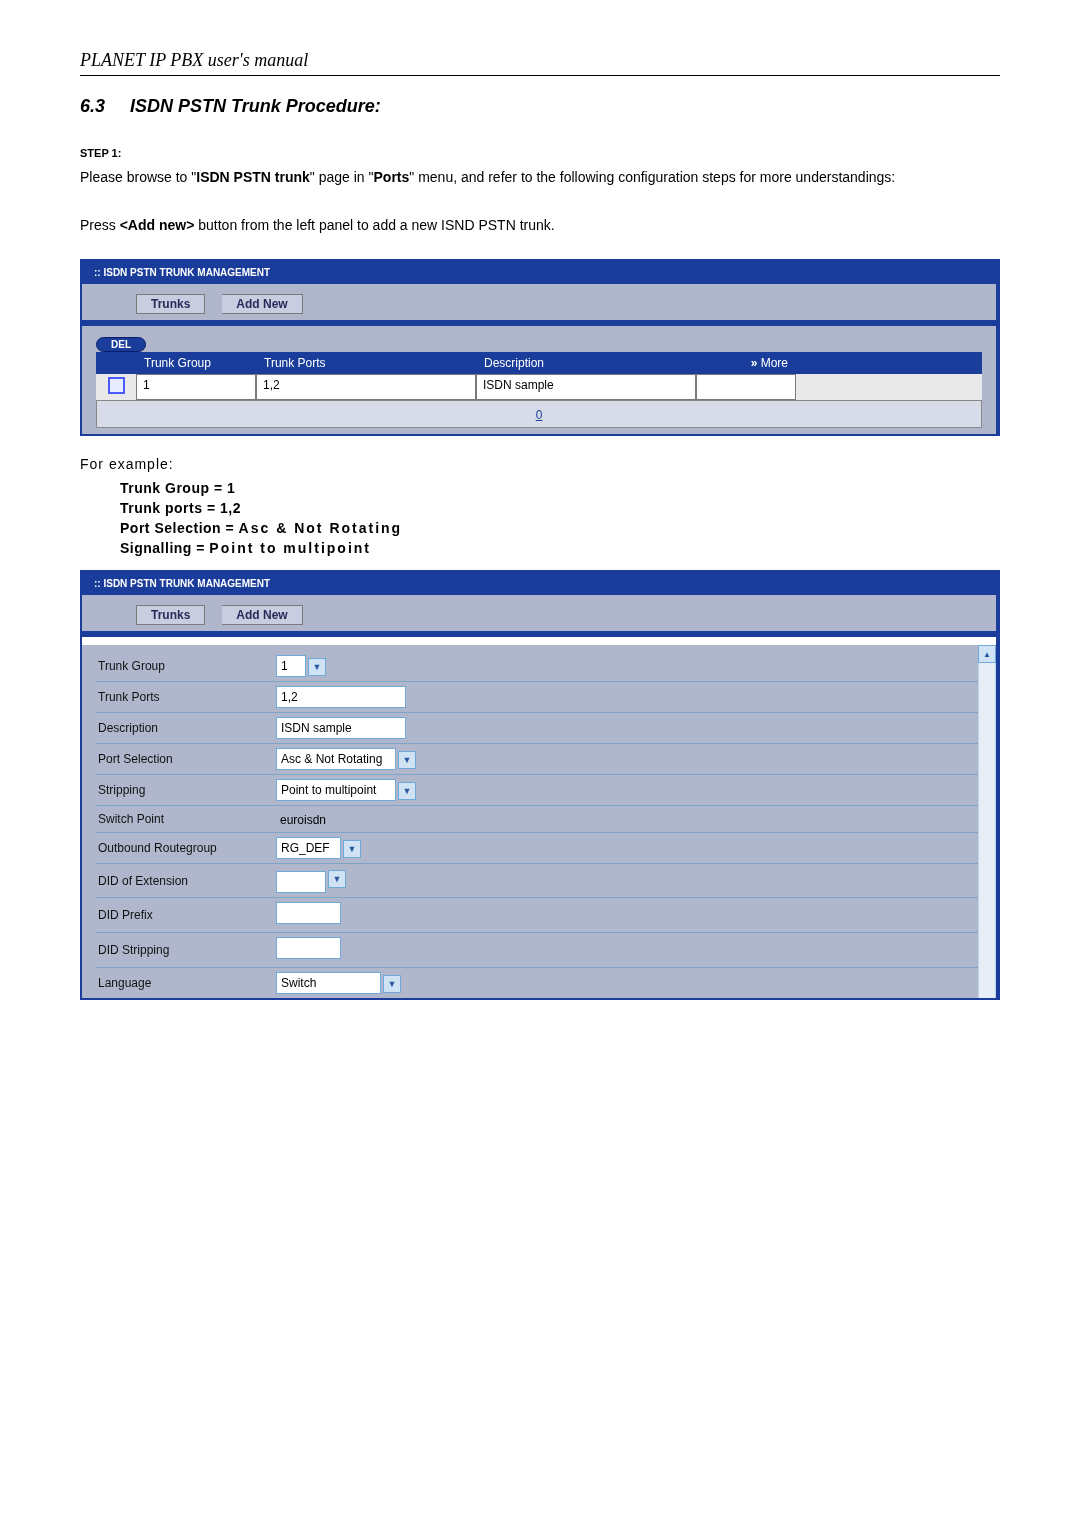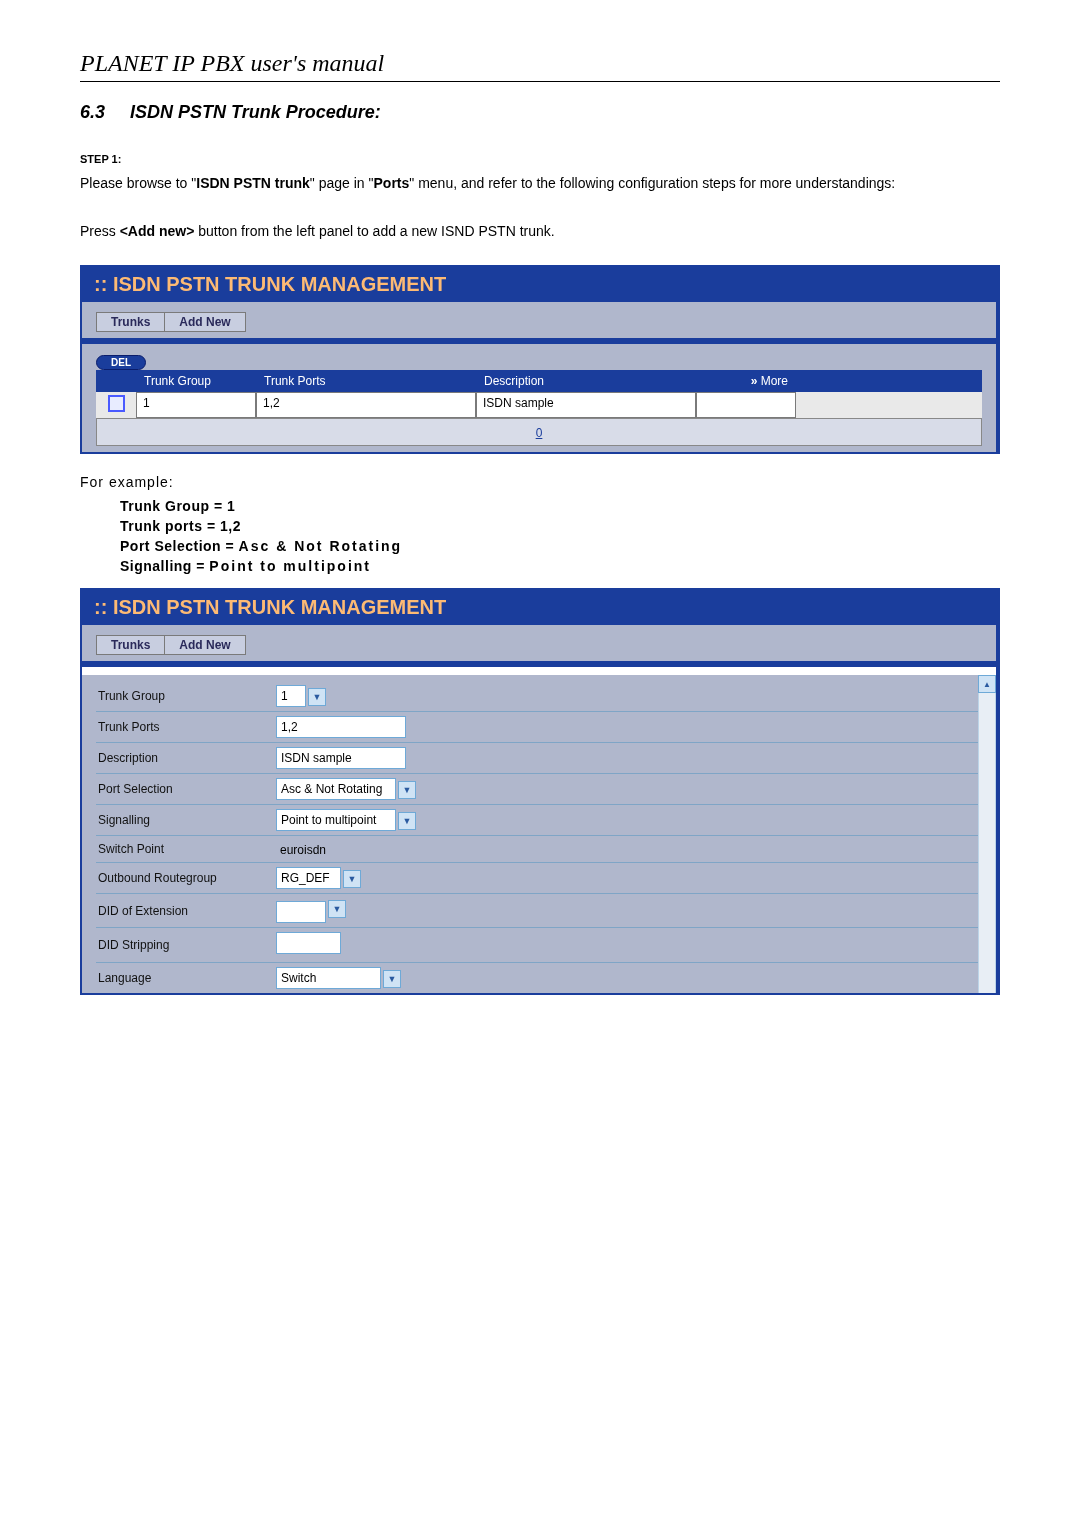--- a/index.html
+++ b/index.html
@@ -5,21 +5,21 @@
   body {
     margin: 0;
     padding: 50px 80px;
     font-family: Arial, sans-serif;
     background: #fff;
     width: 920px;
   }
   .manual-title {
     font-style: italic;
     font-family: "Times New Roman", serif;
-    font-size: 24px;
+    font-size: 18px;
     border-bottom: 1px solid #000;
     padding-bottom: 4px;
     margin-bottom: 20px;
   }
   .section-heading {
     font-style: italic;
     font-weight: bold;
     font-size: 18px;
     margin: 20px 0 30px 0;
   }
@@ -34,33 +34,34 @@
     margin: 0 0 20px 0;
   }
   .screenshot {
     border: 2px solid #1a3d9c;
     border-right: 4px solid #1a3d9c;
     background: #fff;
     margin: 10px 0 20px 0;
   }
   .ss-title {
     background: #1a3d9c;
-    color: #fdba74;
+    color: #ffffff;
     font-weight: bold;
     padding: 6px 12px;
-    font-size: 20px;
+    font-size: 10px;
   }
   .ss-body {
     background: #b0b7cc;
     padding: 10px 14px 6px 14px;
   }
   .tabs {
     display: flex;
-    gap: 0;
+    gap: 17px;
     margin-bottom: 6px;
+    margin-left: 40px;
   }
   .tab {
     border: 1px solid #7a7a7a;
     padding: 2px 14px;
     font-size: 12px;
     background: #c8cee0;
     color: #2a2a5a;
     font-weight: bold;
   }
   .tab + .tab { border-left: none; }
@@ -307,21 +308,21 @@
     <div class="form-row">
       <div class="form-label">Port Selection</div>
       <div>
         <span class="form-input sel" style="min-width:110px">
             <span>Asc &amp; Not Rotating</span>
           </span><span class="sel-arrow">▼</span>
       </div>
     </div>
 
     <div class="form-row">
-      <div class="form-label">Signalling</div>
+      <div class="form-label">Stripping</div>
       <div>
         <span class="form-input sel" style="min-width:110px">
             <span>Point to multipoint</span>
           </span><span class="sel-arrow">▼</span>
       </div>
     </div>
 
     <div class="form-row">
       <div class="form-label">Switch Point</div>
       <div><span class="form-static">euroisdn</span></div>
@@ -338,20 +339,24 @@
 
     <div class="form-row">
       <div class="form-label">DID of Extension</div>
       <div>
         <span class="form-input sel" style="min-width:40px">
             <span></span>
           </span><span class="sel-arrow">▼</span>
       </div>
     </div>
 
+    <div class="form-row">
+      <div class="form-label">DID Prefix</div>
+      <div><span class="form-input" style="min-width:55px"></span></div>
+    </div>
 
     <div class="form-row">
       <div class="form-label">DID Stripping</div>
       <div><span class="form-input" style="min-width:55px"></span></div>
     </div>
 
     <div class="form-row" style="border-bottom:none">
       <div class="form-label">Language</div>
       <div>
         <span class="form-input sel" style="min-width:95px">

